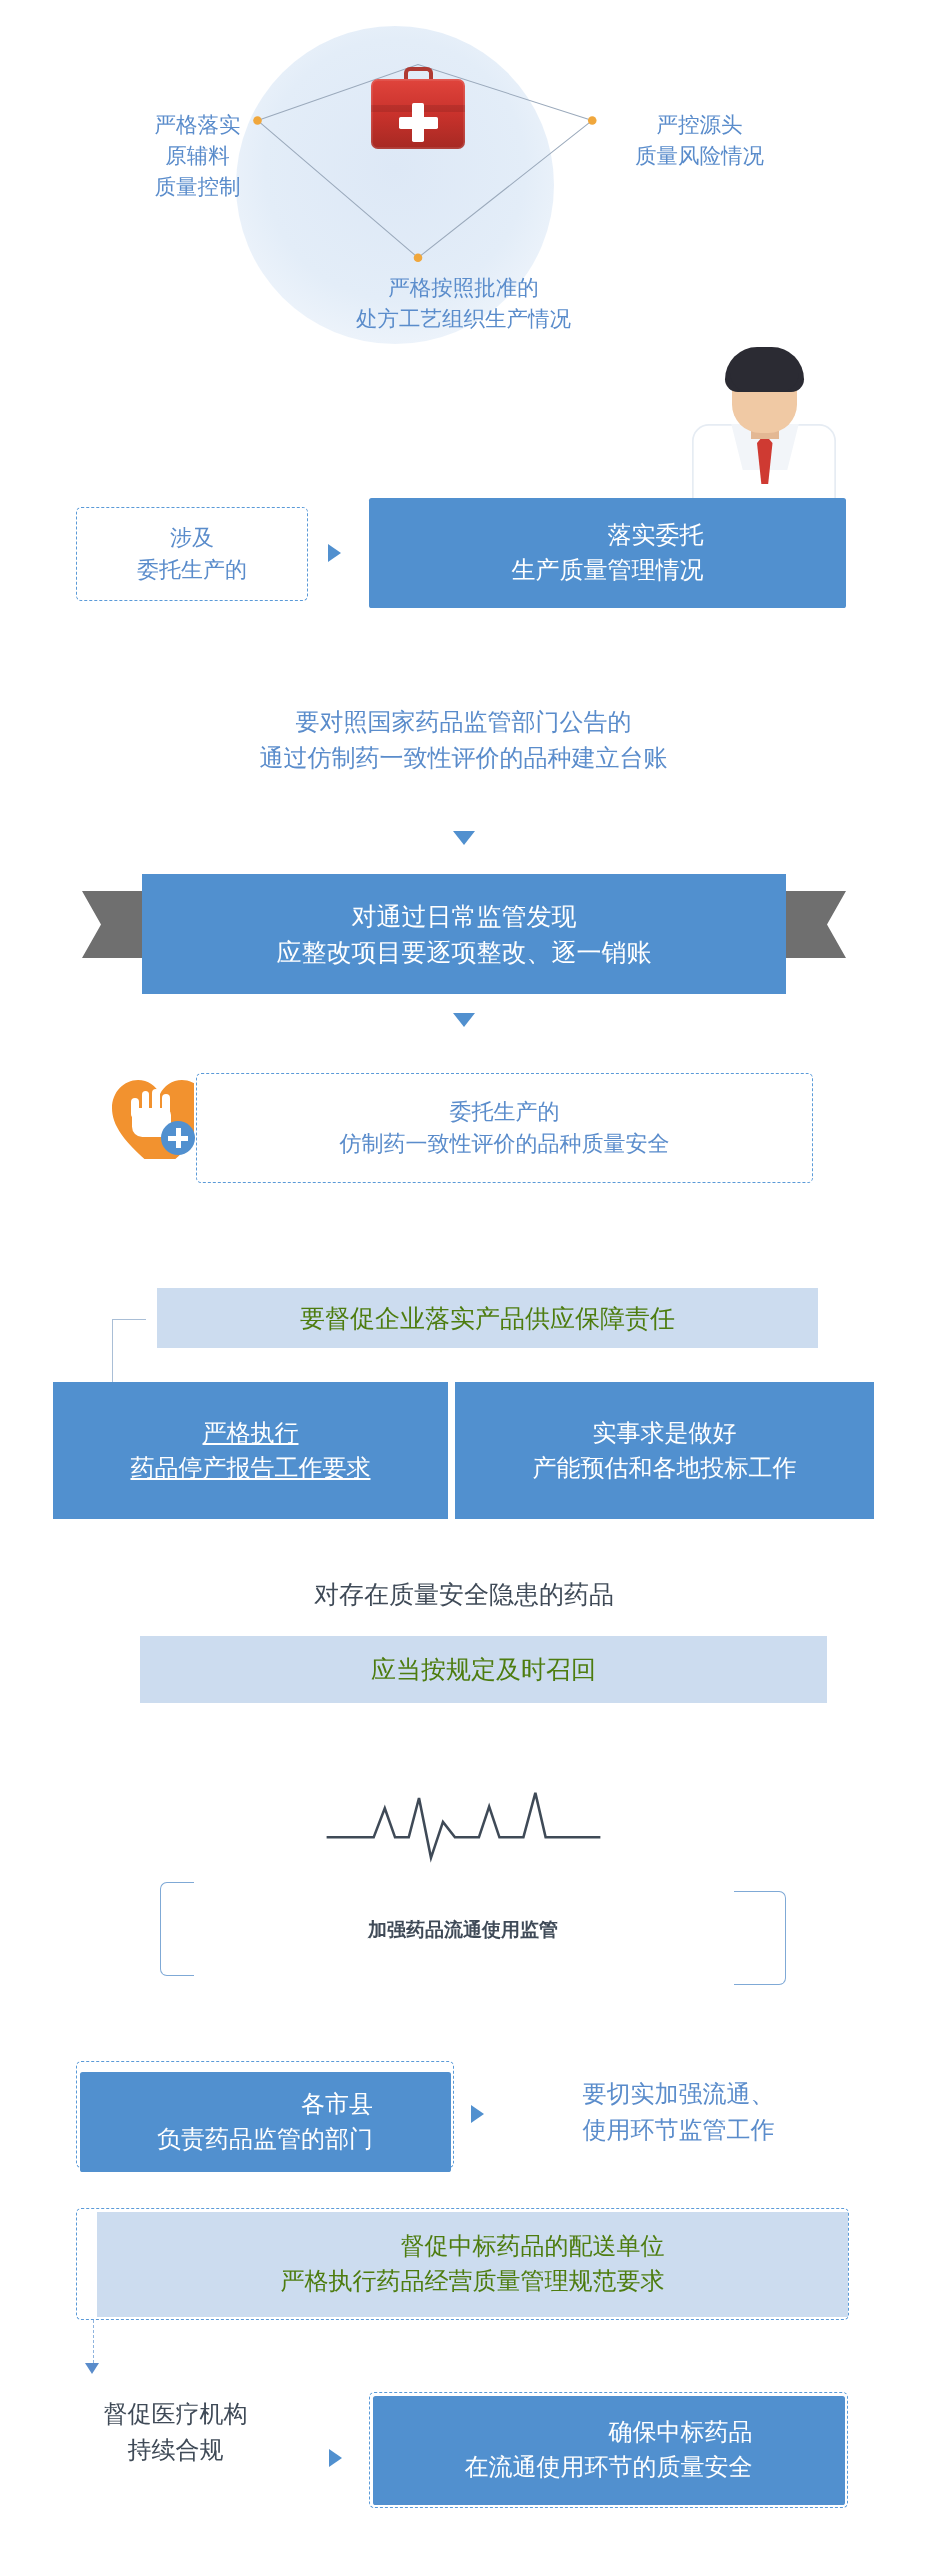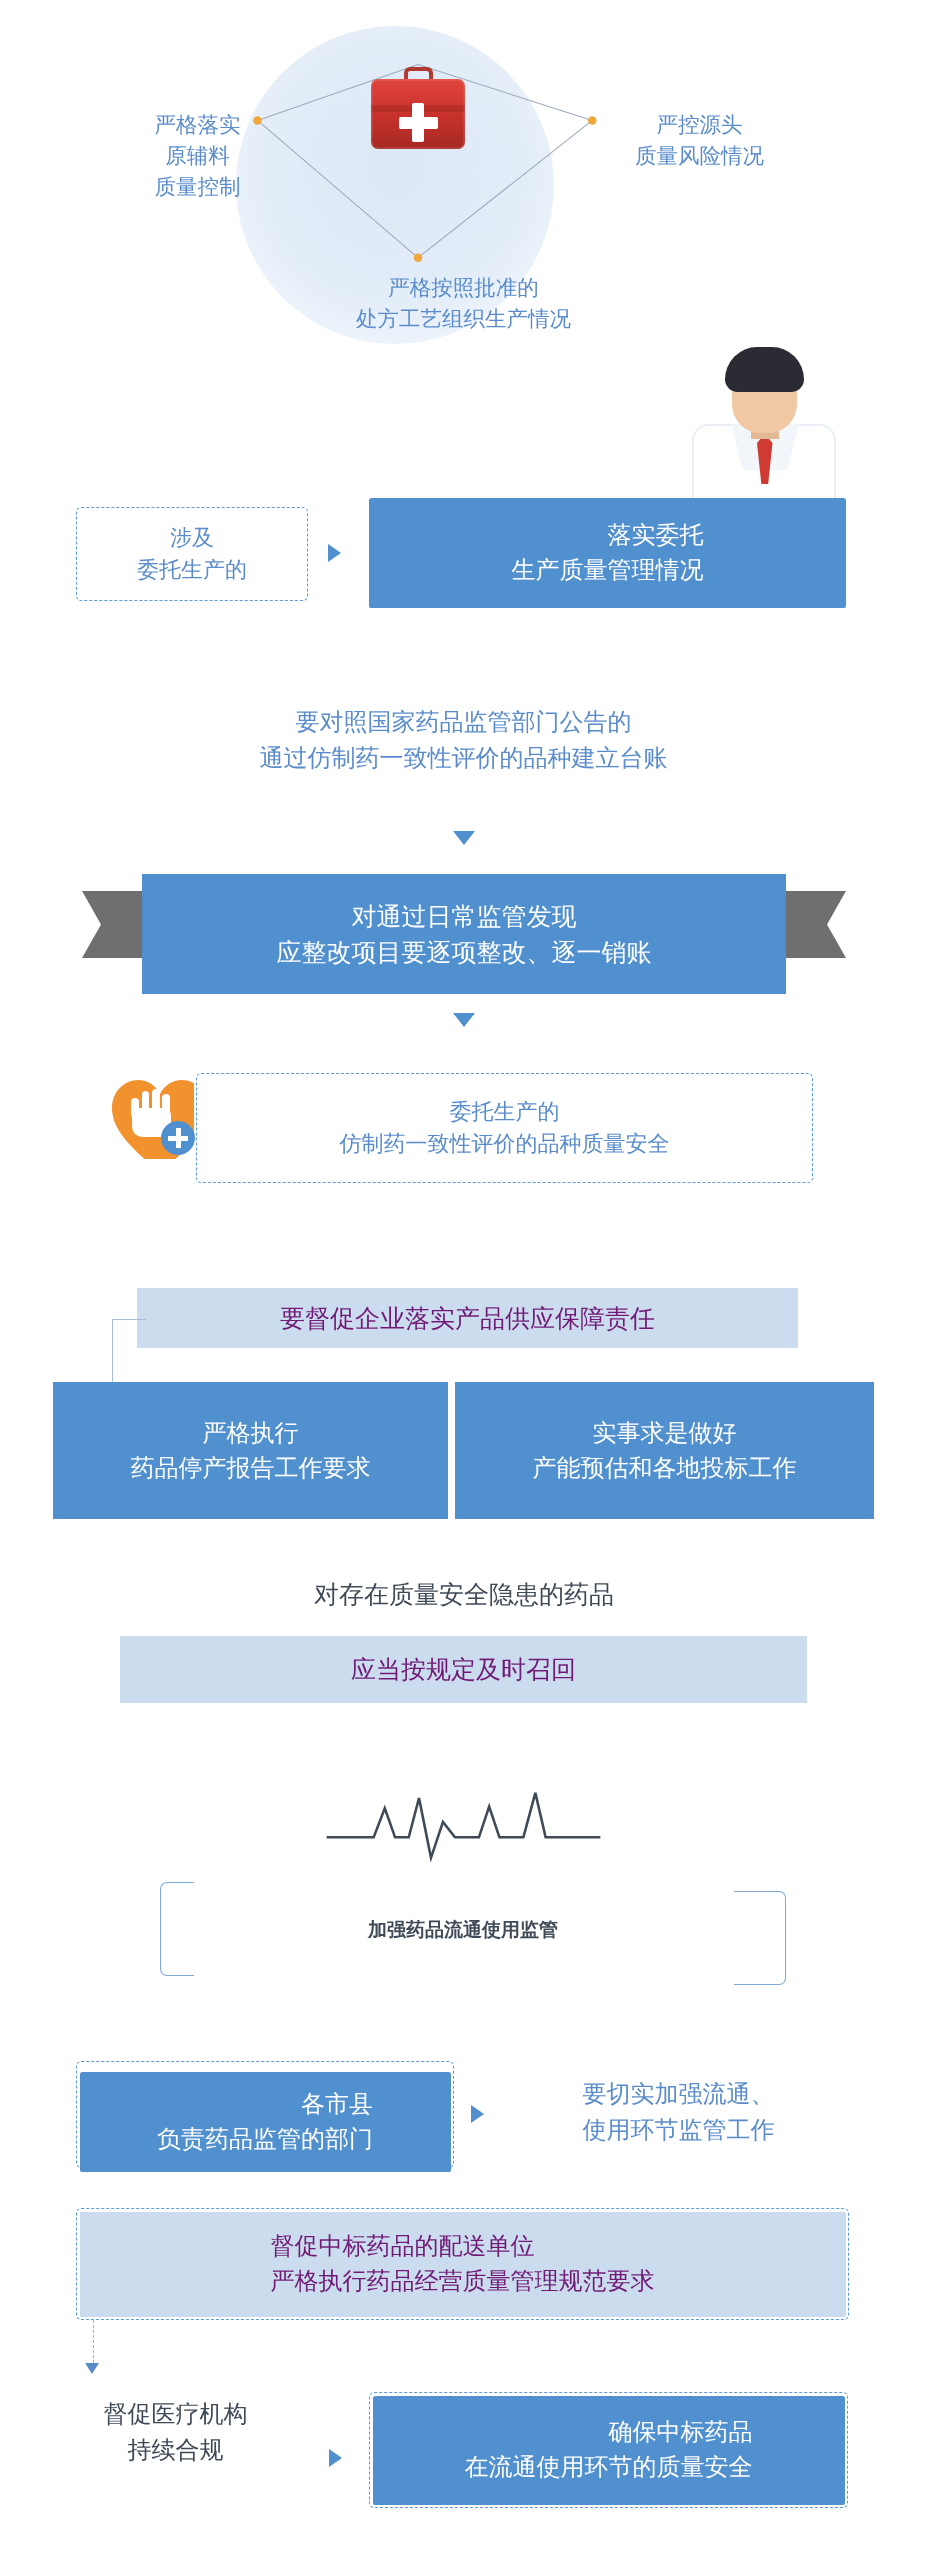--- a/index.html
+++ b/index.html
@@ -114,23 +114,23 @@
   .hand .f1 { left:4.3px;  top:8.6px; height:20.6px; }
   .hand .f2 { left:14.6px; top:1.7px;  height:27.5px; }
   .hand .f3 { left:25px; top:0px;  height:29px; }
   .hand .f4 { left:35px; top:5.2px;  height:24px; }
   .cross-badge { position:absolute; left:161px; top:1121px; width:34px; height:34px; border-radius:50%; background:#5190cf; }
   .cross-badge:before { content:""; position:absolute; left:14.6px; top:6.9px; width:5.2px; height:20.6px; background:#fff; }
   .cross-badge:after  { content:""; position:absolute; left:6.9px; top:14.6px; width:20.6px; height:5.2px; background:#fff; }
 
   
   .lightbox {
-    position:absolute; background:#ccdcef; color:#701a75;
-    display:flex; align-items:center; justify-content:center;
-    text-align:left; line-height:1.45; font-size:25px;
+    position:absolute; background:#ccdcef; color:#4d7c0f;
+    display:flex; align-items:center; justify-content:center;
+    text-align:right; line-height:1.45; font-size:25px;margin-left:20px;
   }
   .bracket-l { position:absolute; border-left:1.7px solid #a9bed6; }
   .bracket-t { position:absolute; border-top:1.7px solid #a9bed6; }
 
   .bluepill {
     position:absolute; background:#5190cf; color:#ffffff;
     display:flex; align-items:center; justify-content:center;
     text-align:center; line-height:1.45; font-size:24px;
   }
 
@@ -255,21 +255,21 @@
       <div>仿制药一致性评价的品种质量安全</div>
     </div>
   </div>
 
   <div class="lightbox" style="left:137px;top:1288px;width:661px;height:60px;">
     <span>要督促企业落实产品供应保障责任</span>
   </div>
   <div class="bracket-l" style="left:112px;top:1319px;height:94px;"></div>
   <div class="bracket-t" style="left:112px;top:1319px;width:34px;"></div>
 
-  <div class="bluepill" style="left:53px;top:1382px;width:395px;height:137px;border-radius:0 0 0 0;">
+  <div class="bluepill" style="left:53px;top:1382px;width:395px;height:137px;border-radius:0 0 0 0;text-decoration:underline;">
     <div>
       <div>严格执行</div>
       <div>药品停产报告工作要求</div>
     </div>
   </div>
   <div class="bluepill" style="left:455px;top:1382px;width:419px;height:137px;">
     <div>
       <div>实事求是做好</div>
       <div>产能预估和各地投标工作</div>
     </div>

